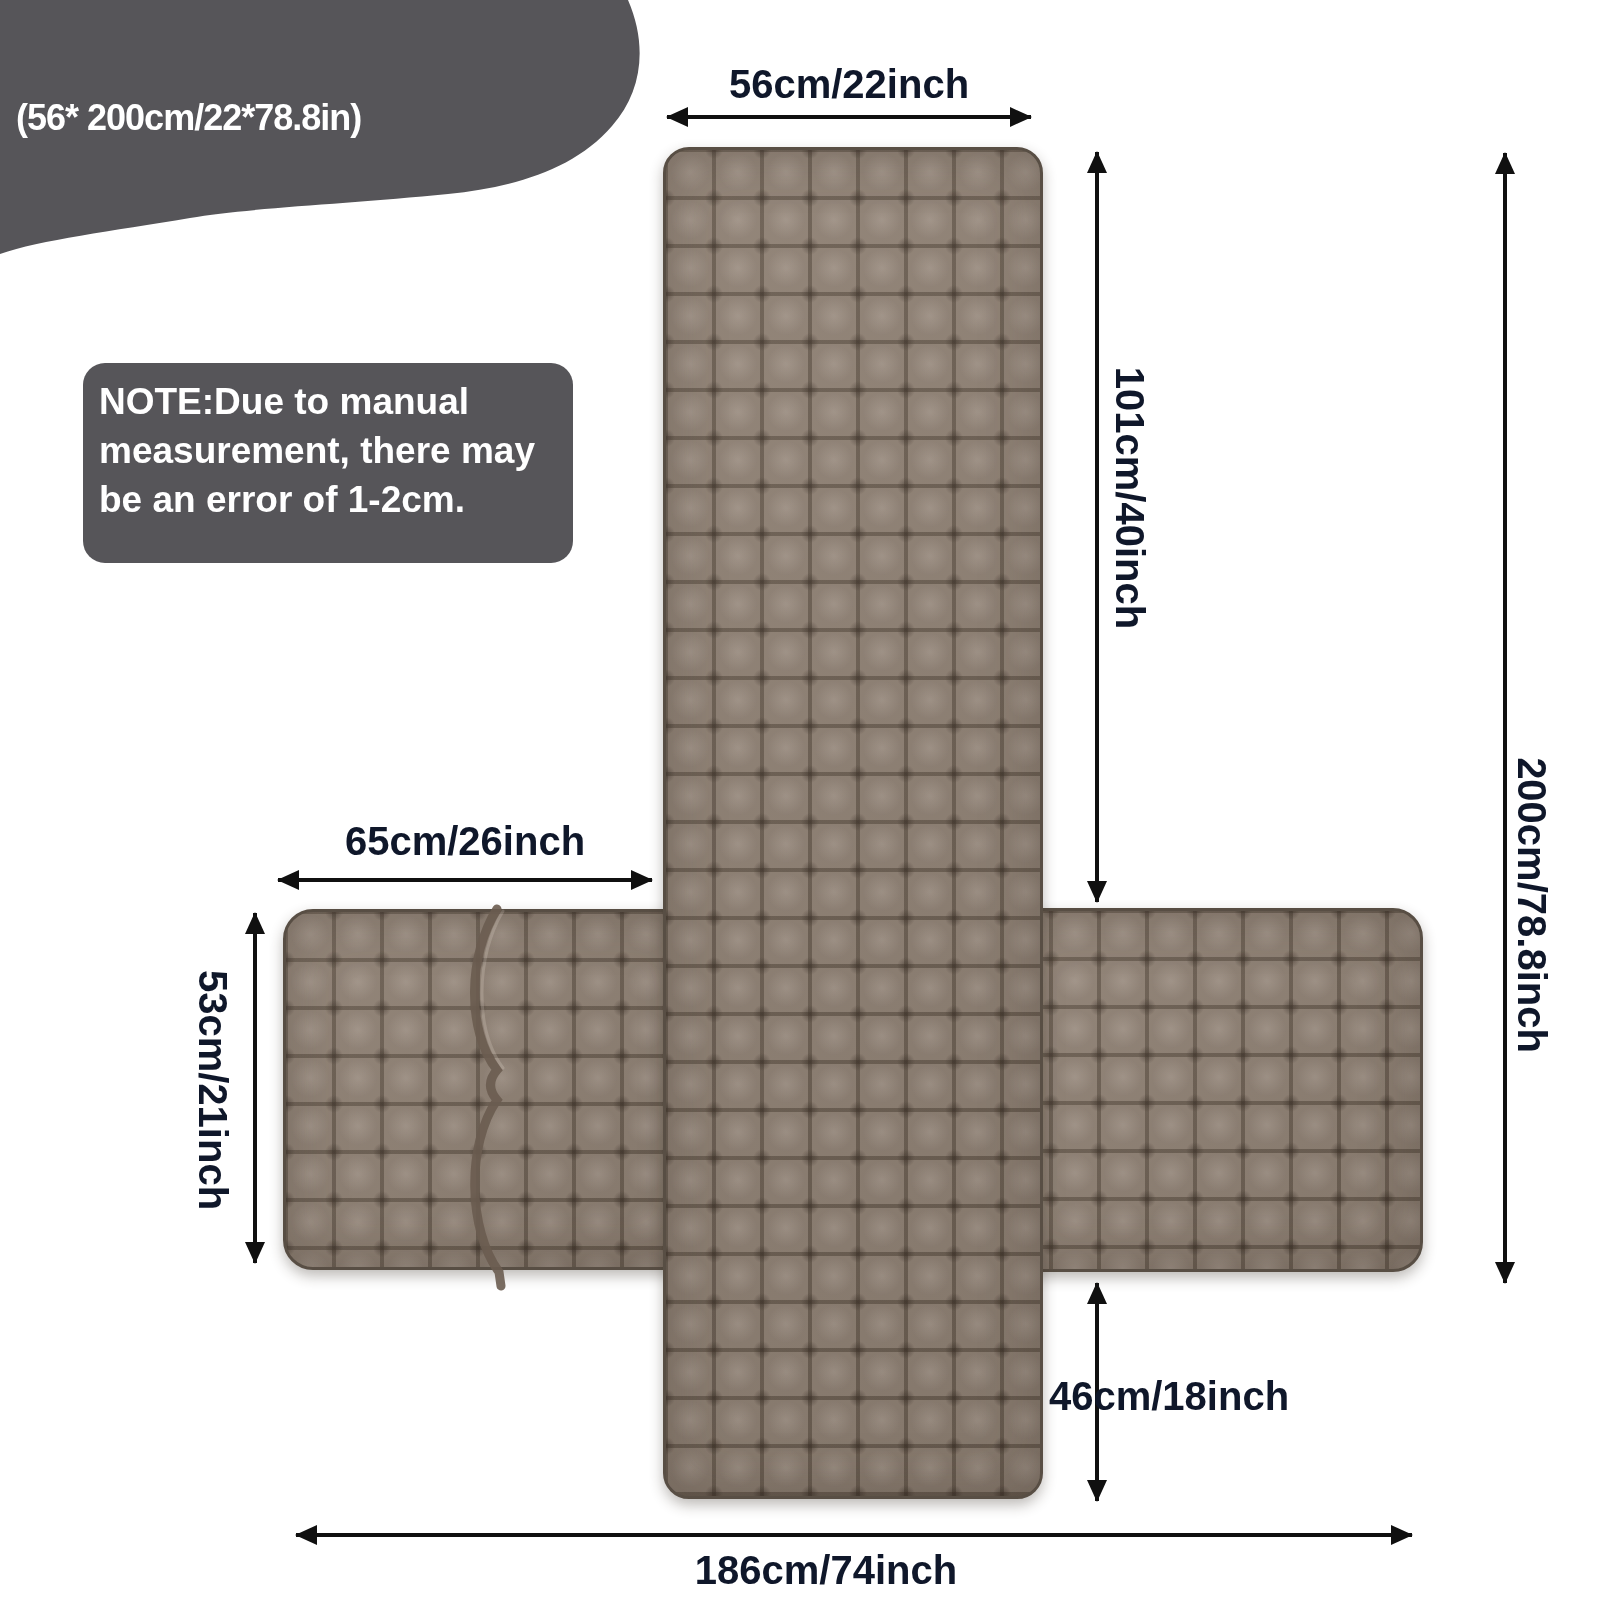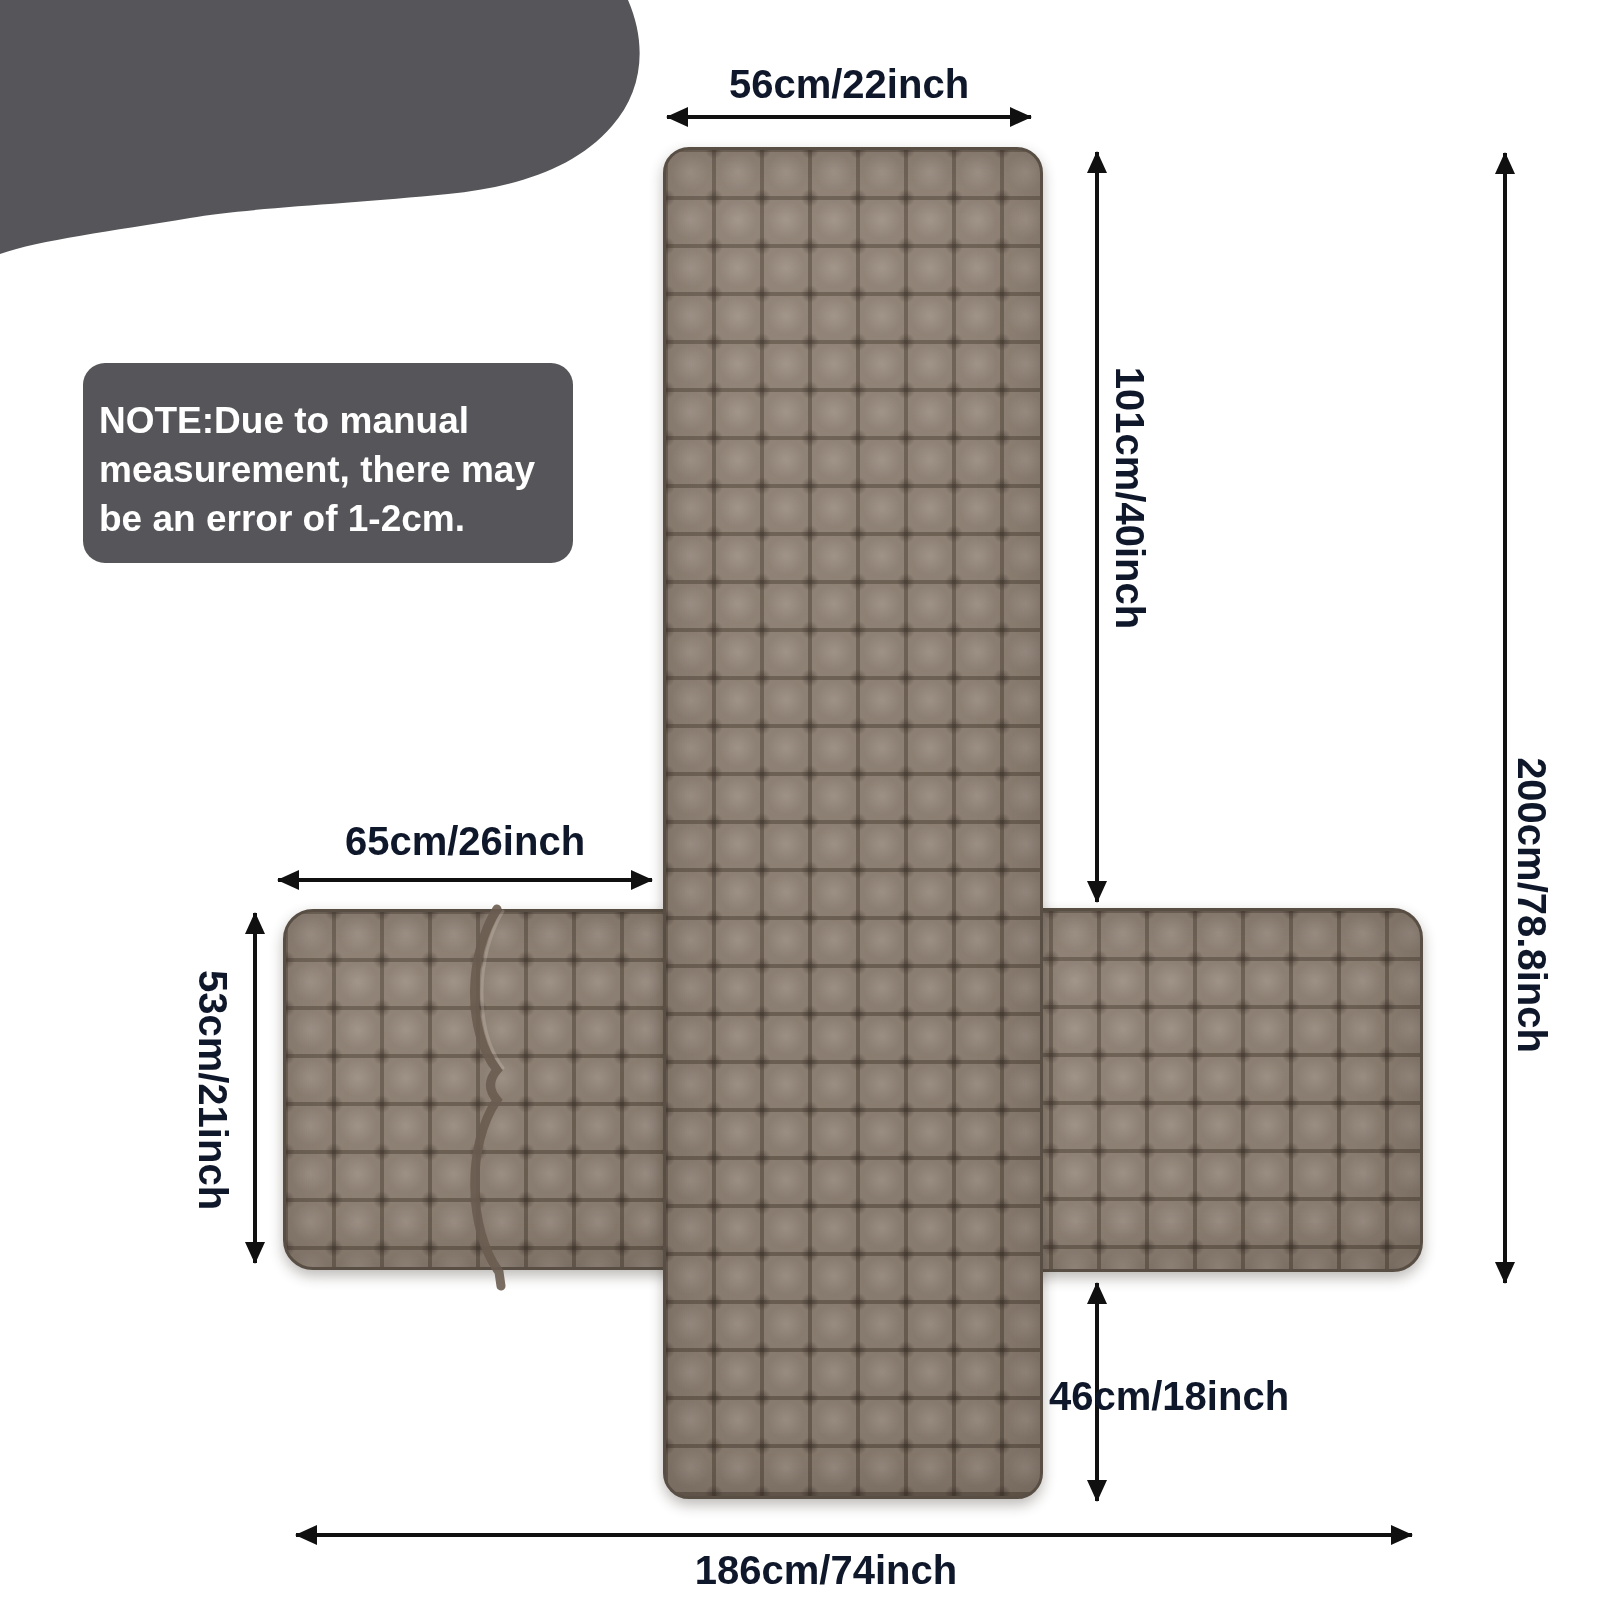--- a/index.html
+++ b/index.html
@@ -18,21 +18,21 @@
   }
   .blob-subtitle{
     position:absolute;left:16px;top:100px;
     font-size:36px;font-weight:600;letter-spacing:-1px;
     color:#ffffff;white-space:nowrap;line-height:1;
   }
   
   .note-box{
     position:absolute;left:83px;top:363px;width:490px;height:200px;
     box-sizing:border-box;border-radius:22px;background:#565559;
-    padding:34px 8px 25px 16px;
+    padding:15px 8px 25px 16px;
     color:#ffffff;font-size:37px;font-weight:bold;line-height:1.32;
   }
   
   .fabric{
     position:absolute;box-sizing:border-box;
     background-color:#8e8073;
     background-image:
       linear-gradient(135deg, rgba(255,255,255,0.05), rgba(0,0,0,0.07)),
       radial-gradient(circle at 24px 22px, rgba(255,246,238,0.16) 0px, rgba(255,246,238,0.06) 12px, rgba(0,0,0,0) 19px),
       radial-gradient(circle at 0px 0px, rgba(56,45,36,0.55) 0px, rgba(56,45,36,0) 9px),
@@ -75,20 +75,21 @@
   }
   .dim.vert{writing-mode:vertical-rl;}
 </style>
 </head>
 <body>
 
 <div class="blob-wrap">
   <svg width="660" height="270" viewBox="0 0 660 270">
     <path d="M0,0 L628,0 C648,46 642,92 612,126 C574,170 514,187 448,194 C348,204 246,208 190,218 C112,231 40,240 0,254 Z" fill="#565559"></path>
   </svg>
+  <div class="blob-subtitle">(56* 200cm/22*78.8in)</div>
 </div>
 
 <div class="note-box">
   <span>NOTE:Due to manual measurement, there may be an error of 1-2cm.</span>
 </div>
 
 <div class="fabric wing-left"></div>
 <div class="fabric wing-right"></div>
 <div class="fabric strip"></div>
 <svg class="seam-svg" viewBox="0 0 130 420">

